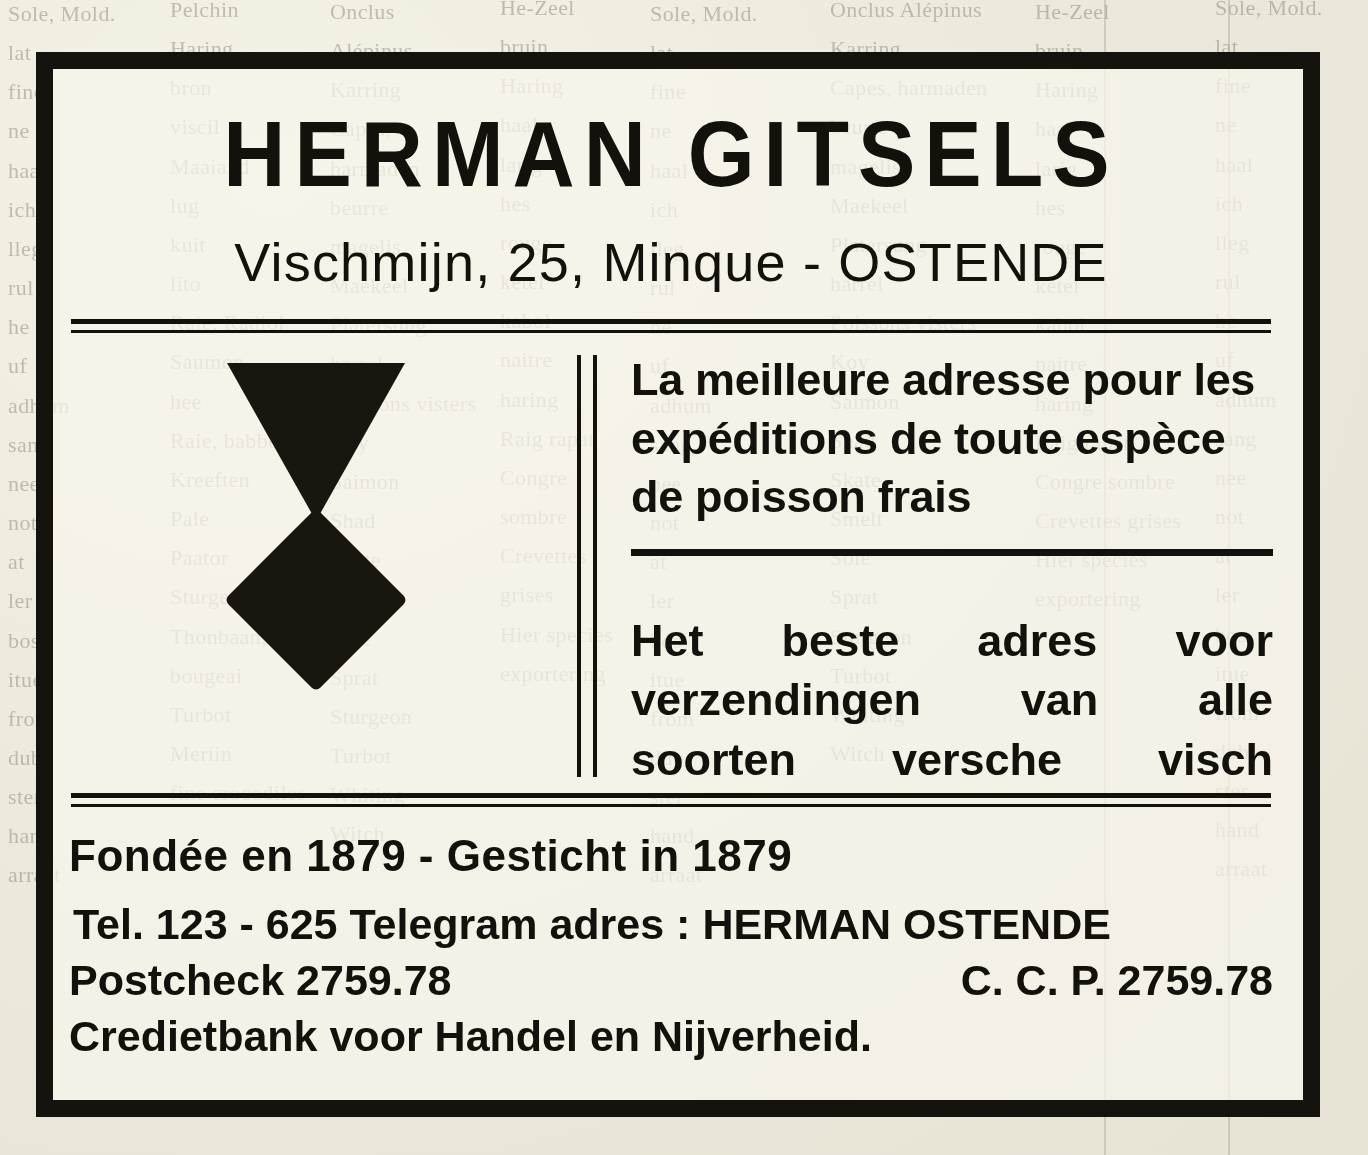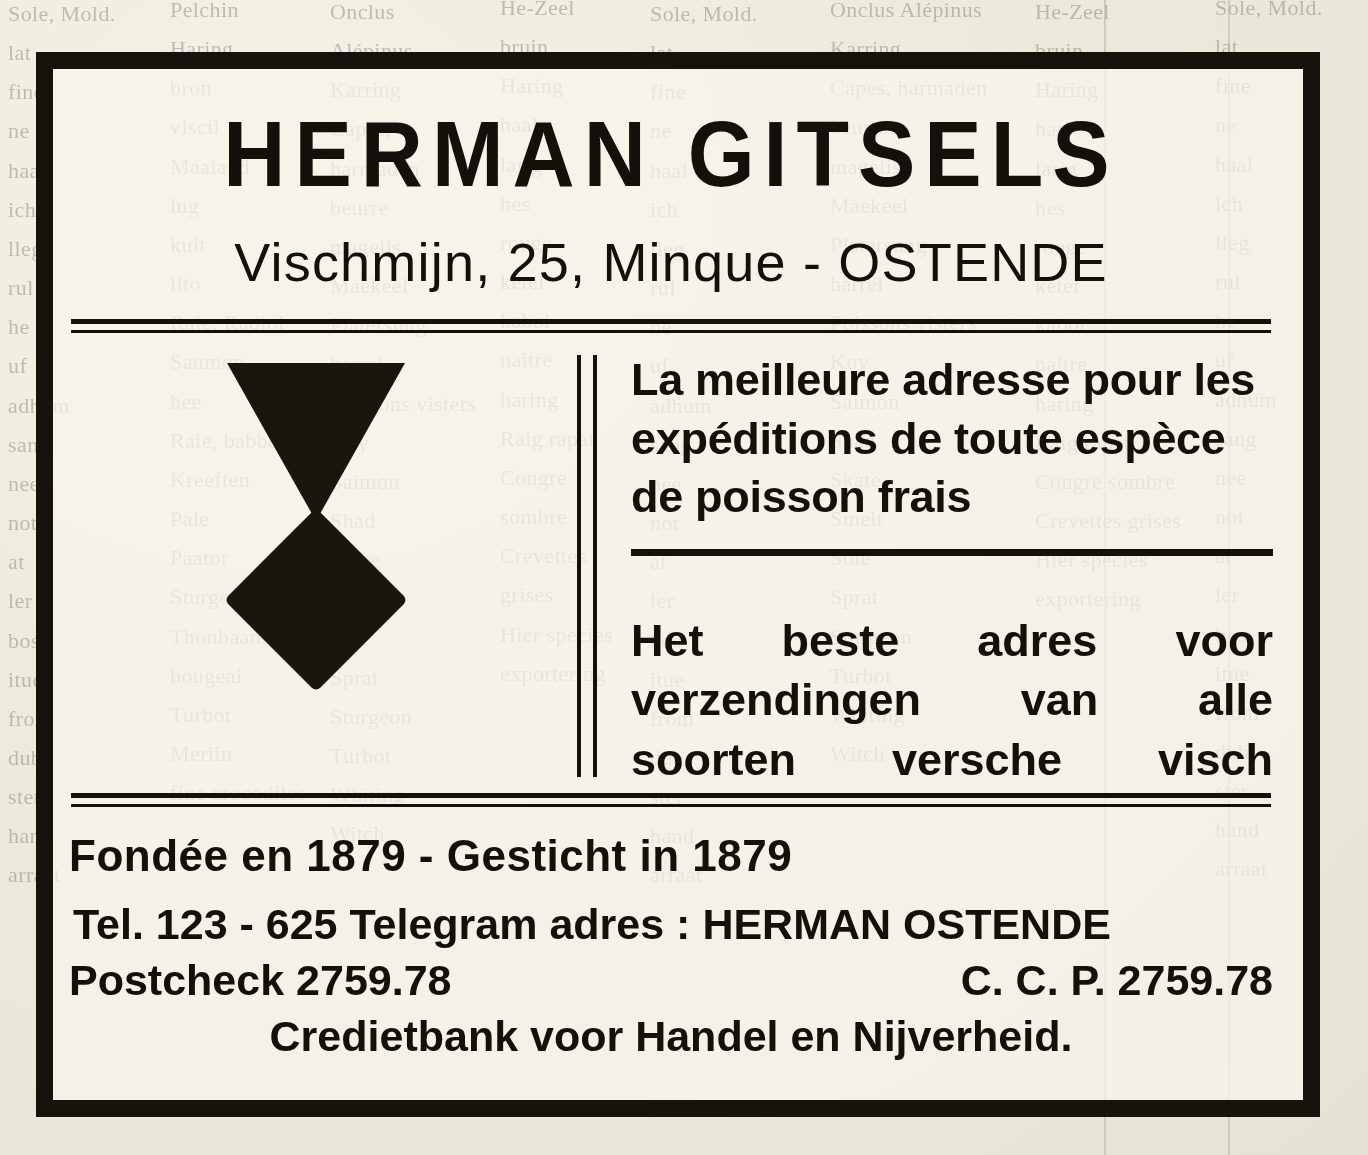--- a/index.html
+++ b/index.html
@@ -206,21 +206,20 @@
 
   .contact {
     margin-top: 16px;
     color: #15130d;
   }
   .contact .line {
     font-size: 43px;
     font-weight: 700;
     line-height: 1.30;
     white-space: nowrap;
-    text-align: center;
   }
   .contact .line.split {
     display: flex;
     justify-content: space-between;
   }
   .contact .line.center-tel {
     text-align: left;
     padding-left: 4px;
   }
 

